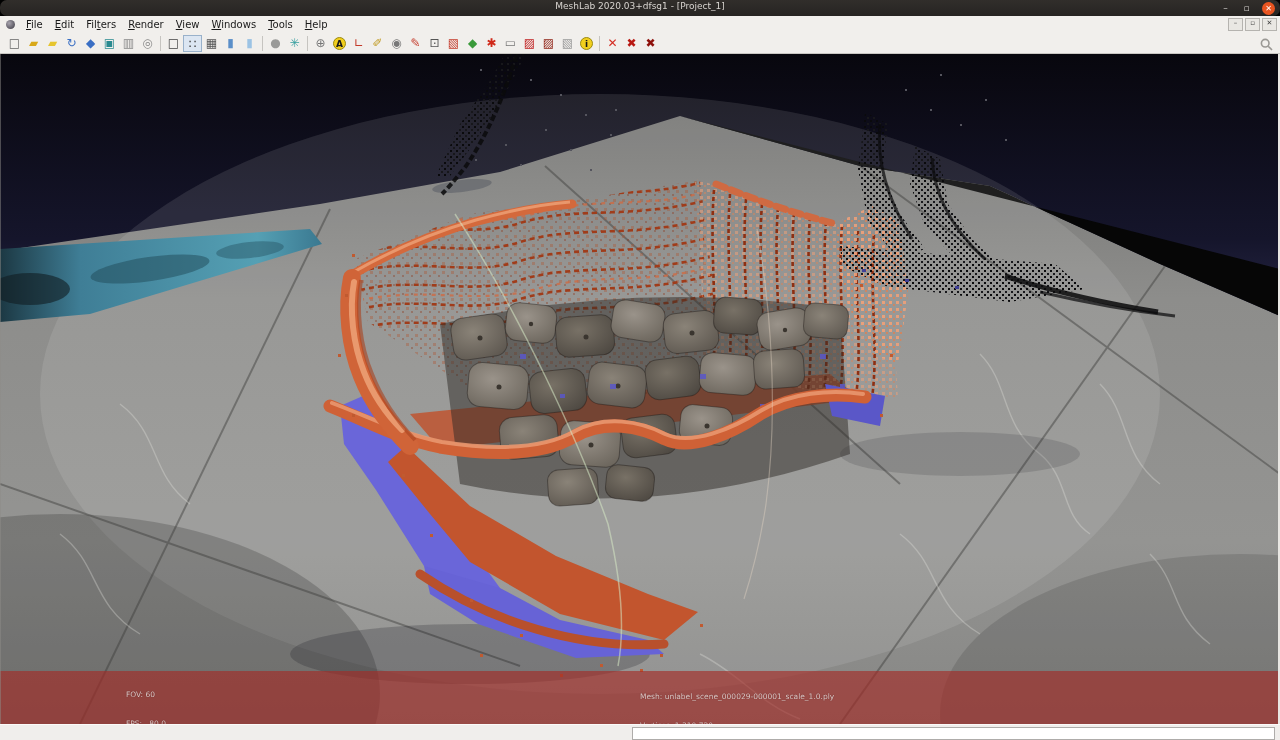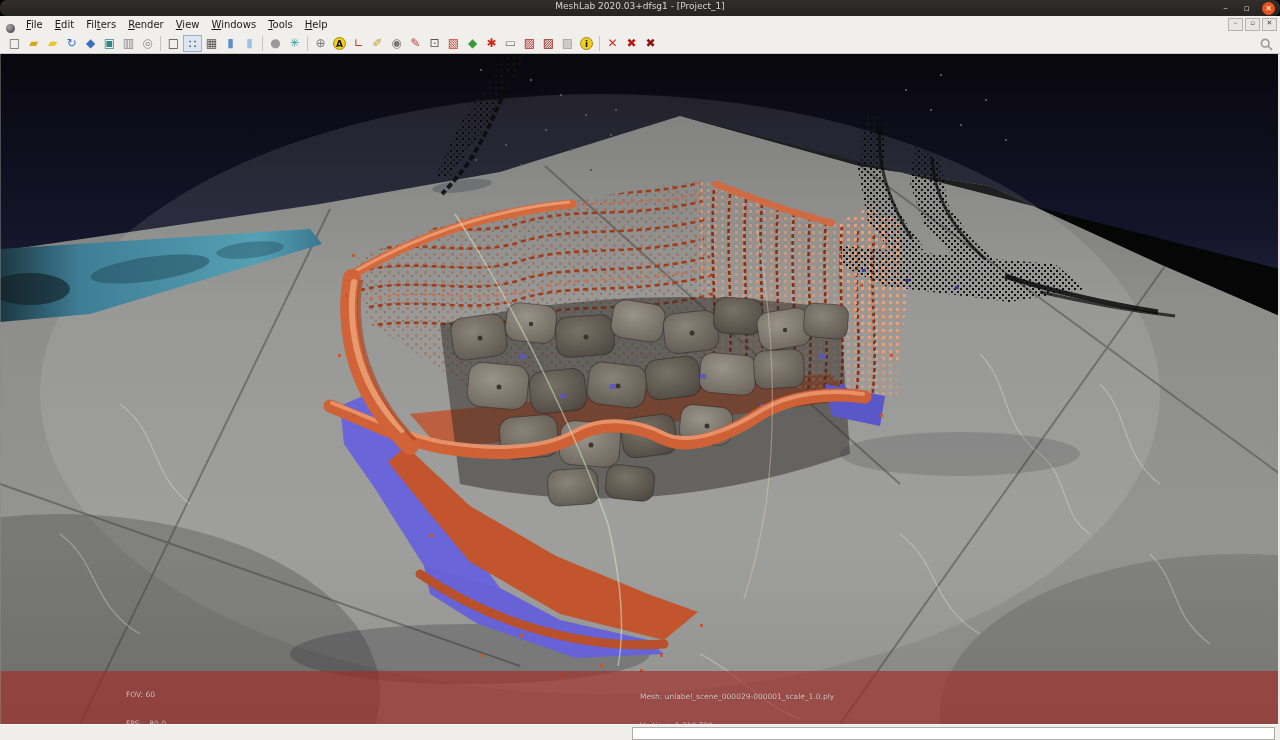--- a/index.html
+++ b/index.html
@@ -5,21 +5,21 @@
   html,body{margin:0;padding:0;background:#000;width:1280px;height:740px;overflow:hidden;
     font-family:"DejaVu Sans","Liberation Sans",sans-serif;}
   .app{width:1280px;height:740px;display:flex;flex-direction:column;}
   
   .titlebar{height:16px;background:linear-gradient(#312e2b,#262422);position:relative;flex:none;border-radius:7px;}
   .title{position:absolute;left:0;right:0;top:1px;text-align:center;font-size:9px;color:#d8d4d0;}
   .winctl{position:absolute;right:5px;top:1px;display:flex;gap:10px;align-items:center;height:14px;}
   .wbtn{color:#cfcbc7;font-size:9px;line-height:13px;width:11px;text-align:center;cursor:default;}
   .wbtn.close{background:#e85420;border-radius:50%;width:13px;height:13px;line-height:13px;color:#fff;font-size:8px;font-weight:bold;}
   
-  .menubar{height:17px;background:#f1efec;display:flex;align-items:flex-end;font-size:10px;color:#191919;position:relative;flex:none;}
+  .menubar{height:17px;background:#f1efec;display:flex;align-items:center;font-size:10px;color:#191919;position:relative;flex:none;}
   .appicon{width:9px;height:9px;border-radius:50%;background:radial-gradient(circle at 35% 35%,#a8a4ae,#383640);margin:0 5px 0 6px;flex:none;}
   .menu-item{padding:0 6px;line-height:17px;}
   .mdictl{position:absolute;right:3px;top:2px;display:flex;gap:2px;}
   .mdibtn{width:13px;height:11px;border:1px solid #b5b3af;background:#e9e7e3;font-size:7px;line-height:9px;text-align:center;color:#444;}
   
   .toolbar{height:20px;background:#f1efec;border-bottom:1px solid #c9c7c3;display:flex;align-items:center;padding-left:5px;position:relative;flex:none;}
   .tbi{width:19px;height:17px;font-size:12px;line-height:16px;text-align:center;box-sizing:border-box;flex:none;}
   .tbi.active{background:#dce6f2;border:1px solid #99b1ca;}
   .tbi.badge{width:13px;height:13px;border-radius:50%;background:#f2cf1d;border:1px solid #9a8a10;font-size:9px;line-height:12px;font-weight:bold;color:#1a1a1a !important;margin:0 3px;}
   .tbsep{width:1px;height:15px;background:#c6c4c0;margin:0 3px;flex:none;}

